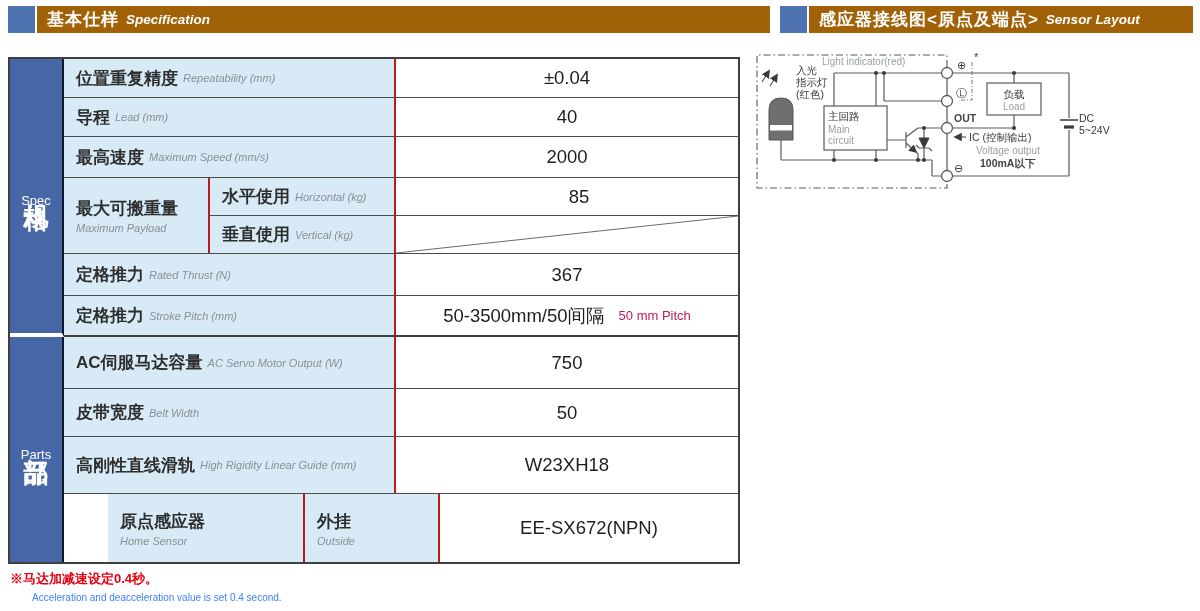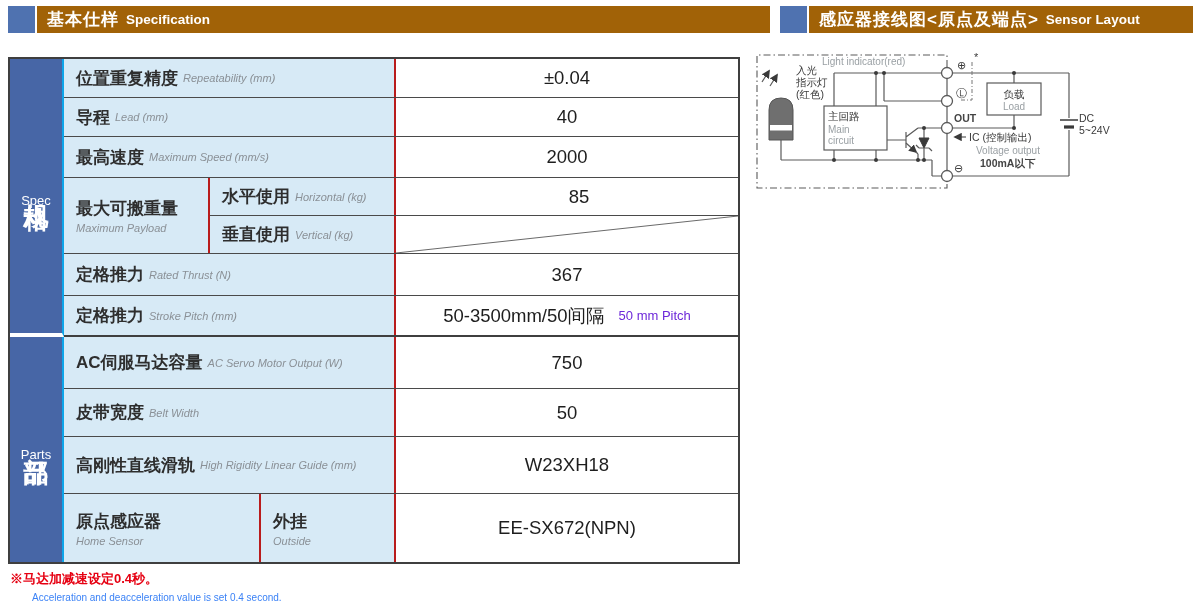--- a/index.html
+++ b/index.html
@@ -7,46 +7,46 @@
     width:1200px;height:611px;position:relative;background:#ffffff;
     font-family:"Liberation Sans", sans-serif;overflow:hidden;color:#333;
   }
   
   .hdr{position:absolute;top:6px;height:27px;display:flex;}
   .hdr-left{left:8px;width:762px;}
   .hdr-right{left:780px;width:413px;}
   .hdr .sq{width:27px;height:27px;background:#4f72b0;margin-right:2px;flex:none;}
   .hdr .bar{flex:1;background:#a16207;display:flex;align-items:center;padding-left:10px;}
   .hdr .h-zh{font-size:17px;font-weight:bold;color:#fff;letter-spacing:1px;white-space:nowrap;}
-  .hdr .h-en{font-size:13.5px;font-weight:bold;color:#fff;margin-left:7px;white-space:nowrap;}
+  .hdr .h-en{font-size:13.5px;font-weight:bold;color:#fff;margin-left:7px;white-space:nowrap;font-style:italic;}
   
   .spec-table{position:absolute;left:8px;top:57px;width:732px;border:2px solid #3f3f3f;box-sizing:border-box;}
   .section{display:flex;}
   .side{width:54px;flex:none;background:#4766a6;color:#fff;display:flex;flex-direction:column;
-        align-items:center;justify-content:center;border-right:2px solid #0ea5e9;box-sizing:border-box;}
+        align-items:center;justify-content:center;border-right:2px solid #0f172a;box-sizing:border-box;}
   .side-zh{font-size:25px;font-weight:bold;writing-mode:vertical-lr;text-orientation:upright;line-height:1;letter-spacing:3px;}
   .side-en{font-size:13px;margin-top:3px;}
   .sec1 .side{border-bottom:4px solid #ffffff;}
   .sec1 .content{border-bottom:2px solid #3f3f3f;}
   .content{flex:1;display:flex;flex-direction:column;min-width:0;}
   .row{display:flex;border-bottom:1px solid #4a4a4a;box-sizing:border-box;}
   .content .row:last-child{border-bottom:none;}
   .lbl{background:#d7eaf6;display:flex;align-items:center;padding-left:12px;box-sizing:border-box;
        border-right:2px solid #b91c1c;flex:none;}
   .lbl-col{flex-direction:column;align-items:flex-start;justify-content:center;}
   .lbl-zh{font-size:17px;font-weight:bold;color:#2e2e2e;white-space:nowrap;}
   .lbl-en{font-size:11px;color:#8a9096;margin-left:5px;white-space:nowrap;font-style:italic;}
   .lbl-col .lbl-en{margin-left:0;margin-top:2px;}
   .val{flex:1;background:#fff;display:flex;align-items:center;justify-content:center;
        font-size:18.5px;color:#1e1e1e;position:relative;min-width:0;}
-  .val-sub{font-size:13px;color:#6d28d9;margin-left:14px;}
+  .val-sub{font-size:13px;color:#be185d;margin-left:14px;}
   .w-main{width:332px;}
   .w-payload{width:146px;}
   .w-horiz{width:186px;}
-  .w-home{width:197px;}
+  .w-home{width:197px;margin-left:44px;}
   .w-outside{width:135px;}
   .subcol{flex:1;display:flex;flex-direction:column;min-width:0;}
   .subrow{flex:1;display:flex;min-width:0;}
   .subrow-divider{border-bottom:1px solid #4a4a4a;}
   .h39{height:39px;} .h41{height:41px;} .h42{height:42px;} .h76{height:76px;}
   .h52{height:52px;} .h48{height:48px;} .h57{height:57px;} .h68{height:68px;}
   .sr1{height:37px;gap:24px;} .sr2{flex:1;}
   .diag-svg{position:absolute;left:0;top:0;width:100%;height:100%;}
   
   .footnote{position:absolute;left:10px;top:570px;}

